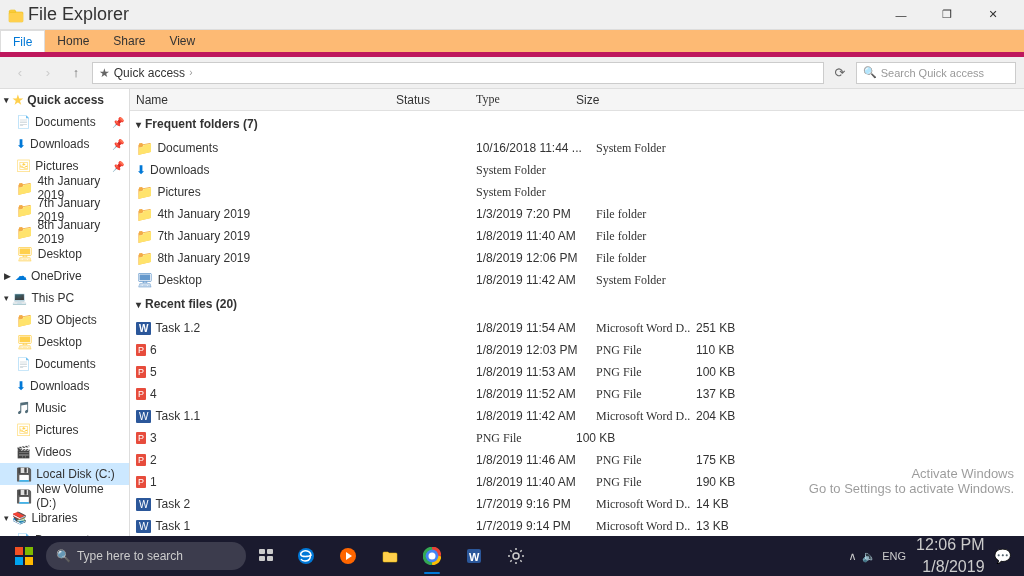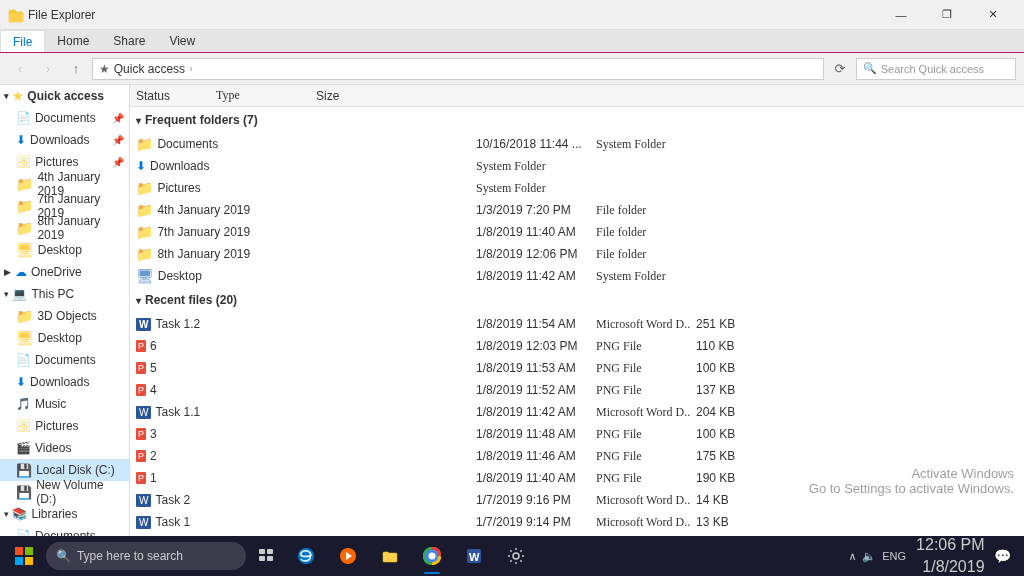--- a/index.html
+++ b/index.html
@@ -19,39 +19,39 @@
       display: flex;
       align-items: center;
       gap: 4px;
       flex: 1;
     }
     .title-bar-icon {
       width: 16px; height: 16px;
       display: flex; align-items: center; justify-content: center;
     }
     .title-bar-title {
-      font-size: 12px;
+      font-size: 18px;
       color: #333;
     }
     .title-bar-controls {
       display: flex;
       gap: 0;
     }
     .title-btn {
       width: 46px; height: 30px;
       display: flex; align-items: center; justify-content: center;
       cursor: pointer;
       font-size: 11px;
       color: #333;
     }
 
     
     .ribbon {
-      background: #e5e5e5;
-      border-bottom: 1px solid #be185d;
+      background: #fdba74;
+      border-bottom: 5px solid #be185d;
     }
     .ribbon-tabs {
       display: flex;
       height: 22px;
     }
     .ribbon-tab {
       padding: 0 12px;
       display: flex;
       align-items: center;
       font-size: 12px;
@@ -488,20 +488,21 @@
     <div class="sidebar-item indented">
       <span style="color:#9b59b6;">🎵</span>
       <span>Music</span>
     </div>
 
   </div>
 
   <div class="file-area">
 
     <div class="file-list-header">
+      <div class="col-header col-name">Name</div>
       <div class="col-header col-status">Status</div>
       <div class="col-header col-type">Type</div>
       <div class="col-header col-size">Size</div>
     </div>
 
     <div class="section-header">
       <span style="font-size:10px;">▾</span>
       <span>Frequent folders (7)</span>
     </div>
 
@@ -628,21 +629,20 @@
       <div class="file-cell col-date">1/8/2019 11:42 AM</div>
       <div class="file-cell col-type">Microsoft Word D...</div>
       <div class="file-cell col-size">204 KB</div>
     </div>
     <div class="file-row">
       <div class="file-cell col-name">
           <span style="background:#e74c3c;color:white;padding:1px 2px;font-size:9px;border-radius:1px;">P</span>
           <span>3</span>
         </div>
       <div class="file-cell col-status"></div>
-      <div class="file-cell col-date">1/8/2019 11:48 AM</div>
       <div class="file-cell col-type">PNG File</div>
       <div class="file-cell col-size">100 KB</div>
     </div>
     <div class="file-row">
       <div class="file-cell col-name">
           <span style="background:#e74c3c;color:white;padding:1px 2px;font-size:9px;border-radius:1px;">P</span>
           <span>2</span>
         </div>
       <div class="file-cell col-status"></div>
       <div class="file-cell col-date">1/8/2019 11:46 AM</div>

